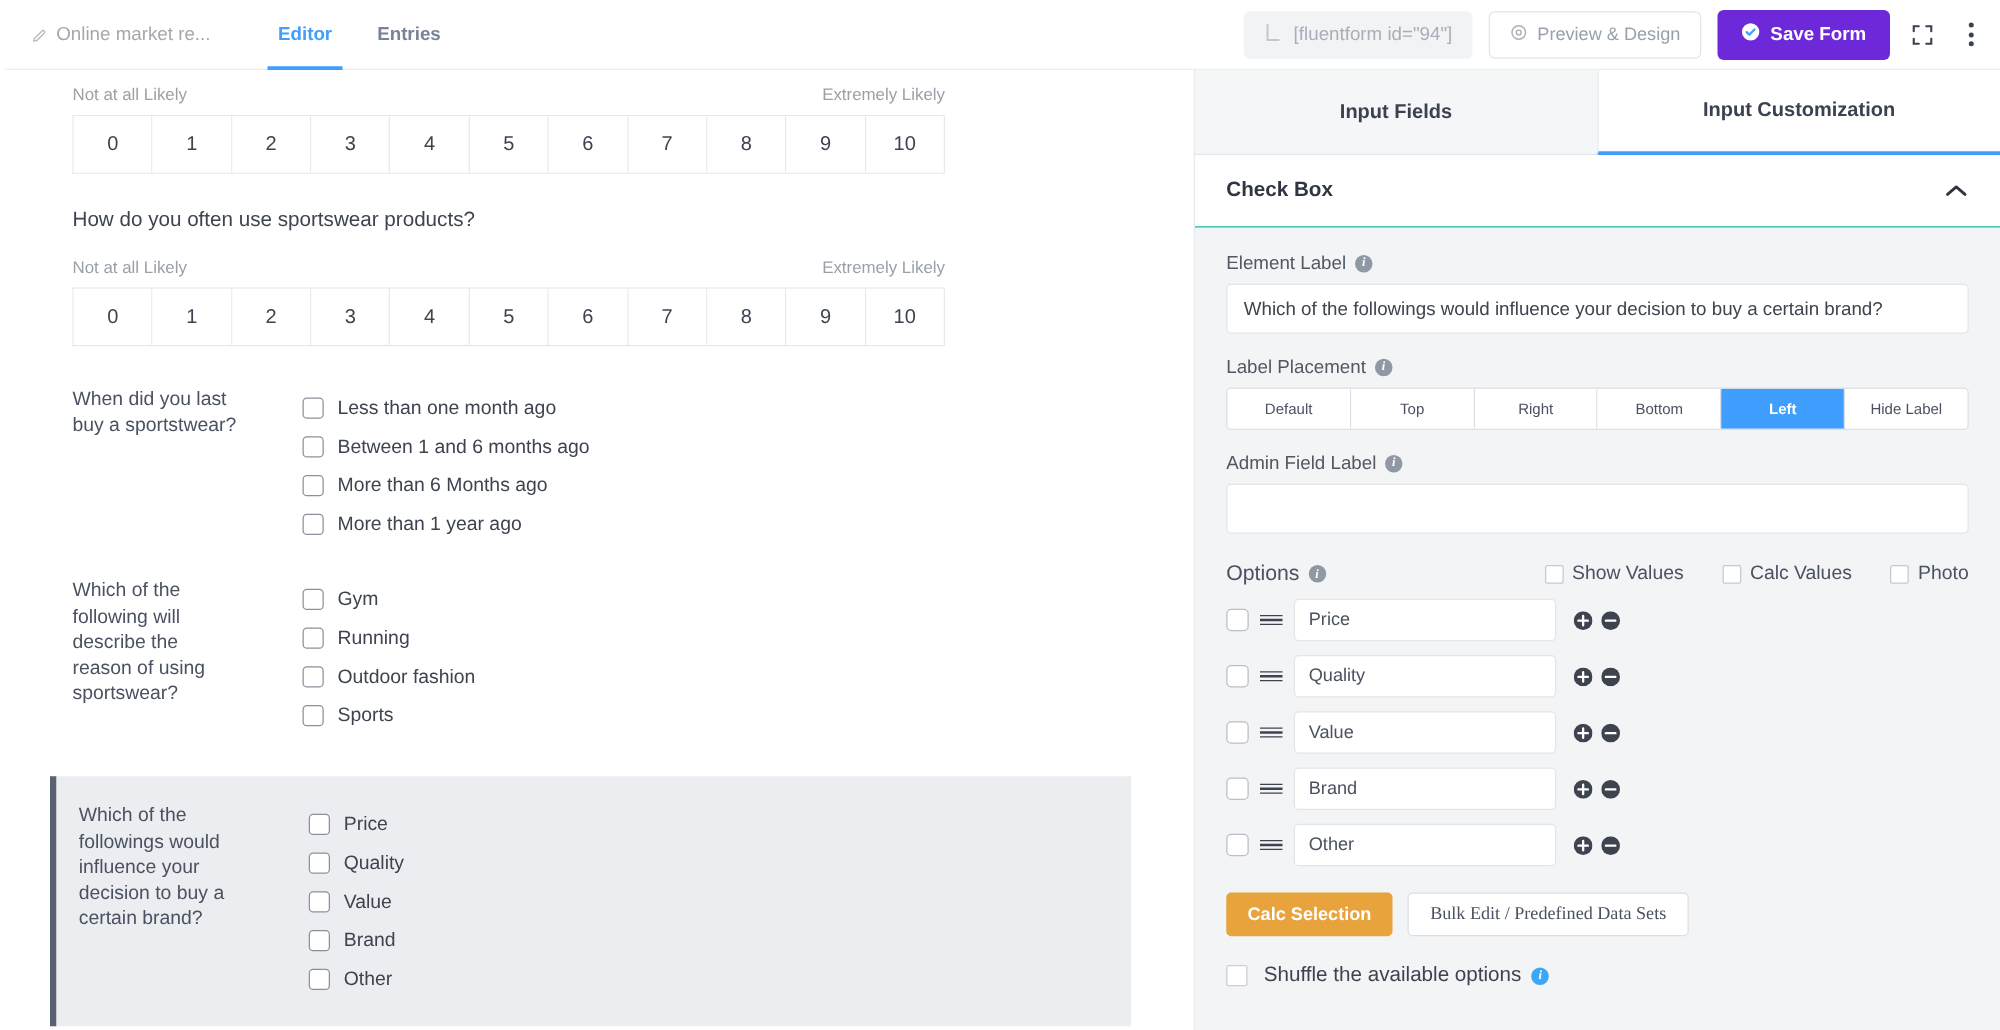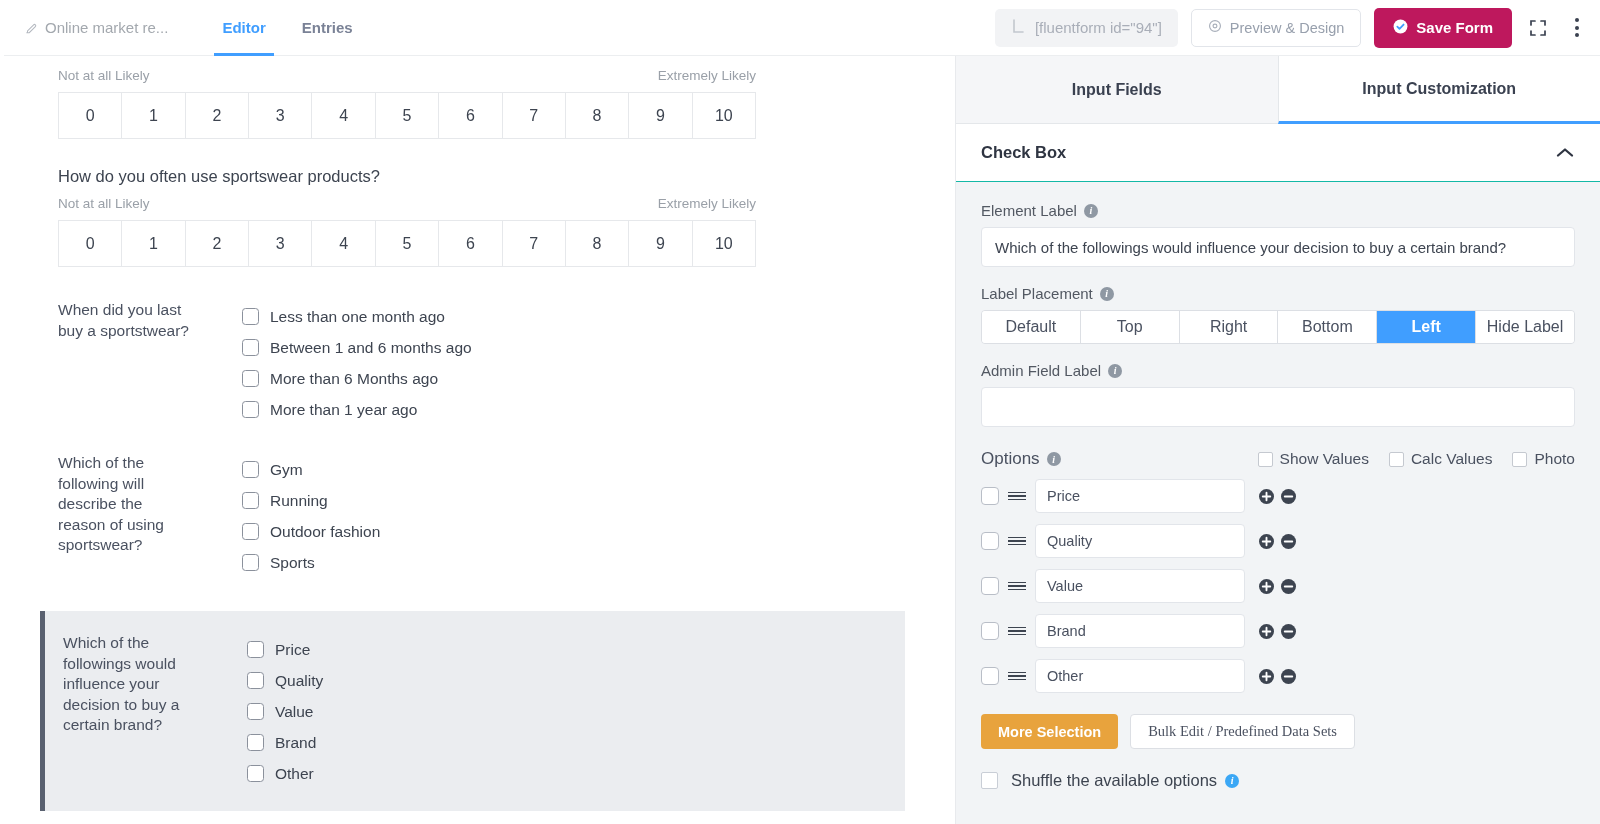--- a/index.html
+++ b/index.html
@@ -46,37 +46,37 @@
   }
   .btn-preview {
     display: flex; align-items: center; gap: 8px;
     height: 38px; padding: 0 16px; border-radius: 5px;
     background: #ffffff; border: 1px solid #e2e5ea; color: #98a0ad;
     font-size: 14.5px; white-space: nowrap; cursor: pointer;
   }
   .btn-save {
     display: flex; align-items: center; gap: 8px;
     height: 40px; padding: 0 19px; border-radius: 5px;
-    background: #be185d; border: none; color: #ffffff;
+    background: #6d28d9; border: none; color: #ffffff;
     font-size: 15px; font-weight: bold; white-space: nowrap; cursor: pointer;
   }
   .icon-btn {
     width: 26px; height: 26px; display:flex; align-items:center; justify-content:center;
     cursor: pointer; color: #3a4150;
   }
   .kebab { display:flex; flex-direction: column; gap: 3.5px; align-items:center; }
   .kebab i { width: 4px; height: 4px; border-radius: 50%; background: #3a4150; display: block; }
 
   
   .form-area {
     position: absolute; left: 0; top: 56px; width: 955px; height: 768px;
     background: #ffffff; overflow: hidden;
   }
   .fld { padding: 0 0 0 58px; }
-  .q-title { font-size: 16.5px; color: #3d4450; margin-bottom: 10px; }
+  .q-title { font-size: 16.5px; color: #3d4450; margin-bottom: 20px; }
 
   .nps-block { width: 698px; }
   .nps-ends { display: flex; justify-content: space-between; font-size: 13.5px; color: #9aa0a8; margin-bottom: 9px; }
   .nps-row { display: flex; border: 1px solid #e6e8eb; border-right: none; width: 698px; }
   .nps-cell {
     flex: 1; height: 45px; display: flex; align-items: center; justify-content: center;
     border-right: 1px solid #e6e8eb; font-size: 16px; color: #3d4450; cursor: pointer;
     background: #fff;
   }
 
@@ -135,29 +135,29 @@
   .txt-input {
     width: 100%; height: 40px; border: 1px solid #e2e5ea; border-radius: 4px;
     background: #ffffff; padding: 0 13px; font-size: 15px; color: #3d4450;
     font-family: "Liberation Sans", sans-serif; outline: none;
   }
   .txt-input::placeholder { color: #b8bdc6; }
 
   .seg { display: flex; border: 1px solid #dcdfe4; border-radius: 4px; overflow: hidden; width: 100%; }
   .seg-btn {
     flex: 1; height: 32px; display: flex; align-items: center; justify-content: center;
-    font-size: 16px; color: #4a5160; background: #ffffff; cursor: pointer;
+    font-size: 12px; color: #4a5160; background: #ffffff; cursor: pointer;
     border-right: 1px solid #dcdfe4; white-space: nowrap;
   }
   .seg-btn:last-child { border-right: none; }
   .seg-btn.active { background: #409EFF; color: #ffffff; font-weight: bold; }
 
   .opts-head { display: flex; align-items: center; margin: 22px 0 10px 0; }
   .opts-title { font-size: 17px; color: #4a5160; display:flex; align-items:center; gap:7px; }
-  .opts-toggles { margin-left: auto; display: flex; align-items: center; gap: 20px; }
+  .opts-toggles { margin-left: auto; display: flex; align-items: center; gap: 31px; }
   .tog { display: flex; align-items: center; gap: 7px; font-size: 15.5px; color: #4a5160; cursor: pointer; }
   .tog-box { width: 15px; height: 15px; border: 1.5px solid #c5c9d0; background: #fff; border-radius: 2px; flex:none; }
 
   .opt-row { display: flex; align-items: center; gap: 0; margin-bottom: 11px; }
   .opt-check { width: 18px; height: 18px; border: 1.6px solid #b9bec7; border-radius: 4px; background:#fff; flex:none; cursor:pointer; }
   .drag-handle { width: 36px; display: flex; align-items: center; justify-content: center; cursor: grab; color:#3d4450; }
   .drag-handle i { display:block; width:18px; height:1.6px; background:#3d4450; margin:2.1px 0; }
   .opt-input {
     width: 210px; height: 34px; border: 1px solid #e2e5ea; border-radius: 4px;
     background: #fff; padding: 0 11px; font-size: 14.5px; color: #4a5160;
@@ -571,21 +571,21 @@
               <svg class="circ-btn" viewBox="0 0 16 16">
                   <circle cx="8" cy="8" r="8" fill="#3d4450"></circle>
                   <path d="M4 8h8" stroke="#fff" stroke-width="2" stroke-linecap="round"></path>
                 </svg>
             </span>
           </span>
         </div>
       </div>
 
       <div class="btn-row">
-        <button class="btn-clear">More Selection</button>
+        <button class="btn-clear">Calc Selection</button>
         <button class="btn-bulk">Bulk Edit / Predefined Data Sets</button>
       </div>
 
       <label class="shuffle-row">
         <span class="shuffle-box"></span>
         <span class="shuffle-text">
           <span>Shuffle the available options</span>
           <span class="info-i blue">i</span>
         </span>
       </label>

